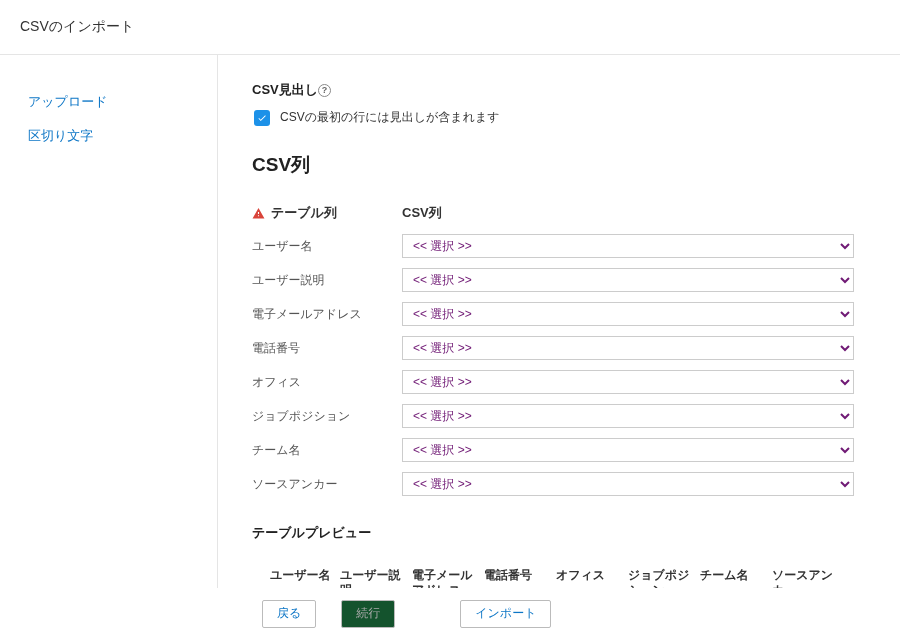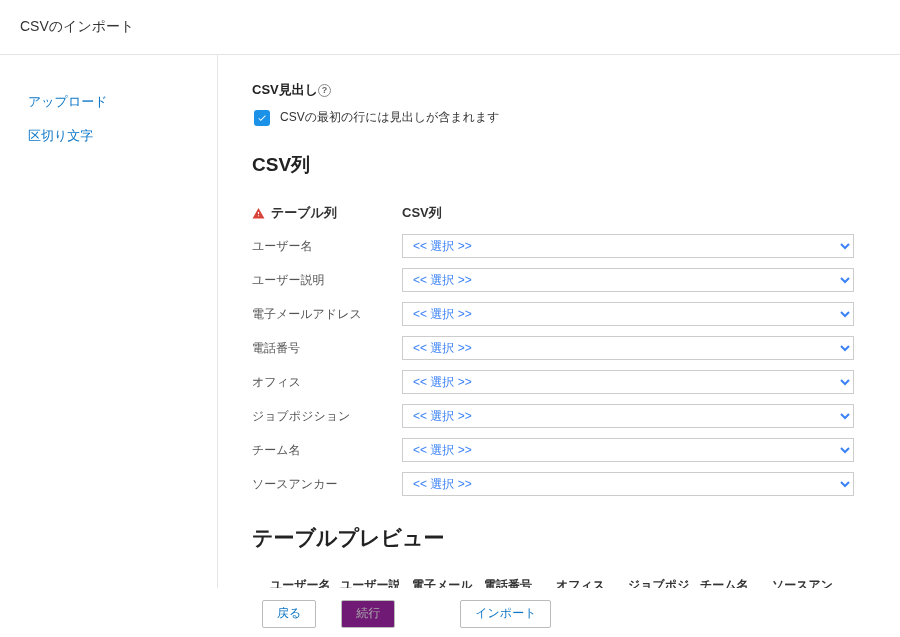--- a/index.html
+++ b/index.html
@@ -131,25 +131,25 @@
     font-size: 12px;
     color: #555;
   }
   .map-row select {
     flex: 1;
     max-width: 452px;
     height: 24px;
     border: 1px solid #ccc;
     background: #fff;
     font-size: 12px;
-    color: #3b82f6;
+    color: #701a75;
     padding: 0 6px;
   }
   .preview-title {
-    font-size: 21px;
+    font-size: 13px;
     font-weight: 700;
     color: #222;
     margin-top: 28px;
     margin-bottom: 22px;
   }
   .preview-table {
     display: flex;
     gap: 0;
     font-size: 12px;
   }
@@ -179,21 +179,21 @@
     padding: 0 14px;
     border: 1px solid #bbb;
     background: #fff;
     font-size: 12px;
     color: #0d76c6;
     cursor: pointer;
     border-radius: 2px;
   }
   .btn.disabled {
     color: #aaa;
-    background: #701a75;
+    background: #14532d;
     cursor: not-allowed;
   }
   .btn-group-right {
     margin-left: 40px;
     display: flex;
     gap: 10px;
     flex-direction: column;
   }
 </style>
 </head>

